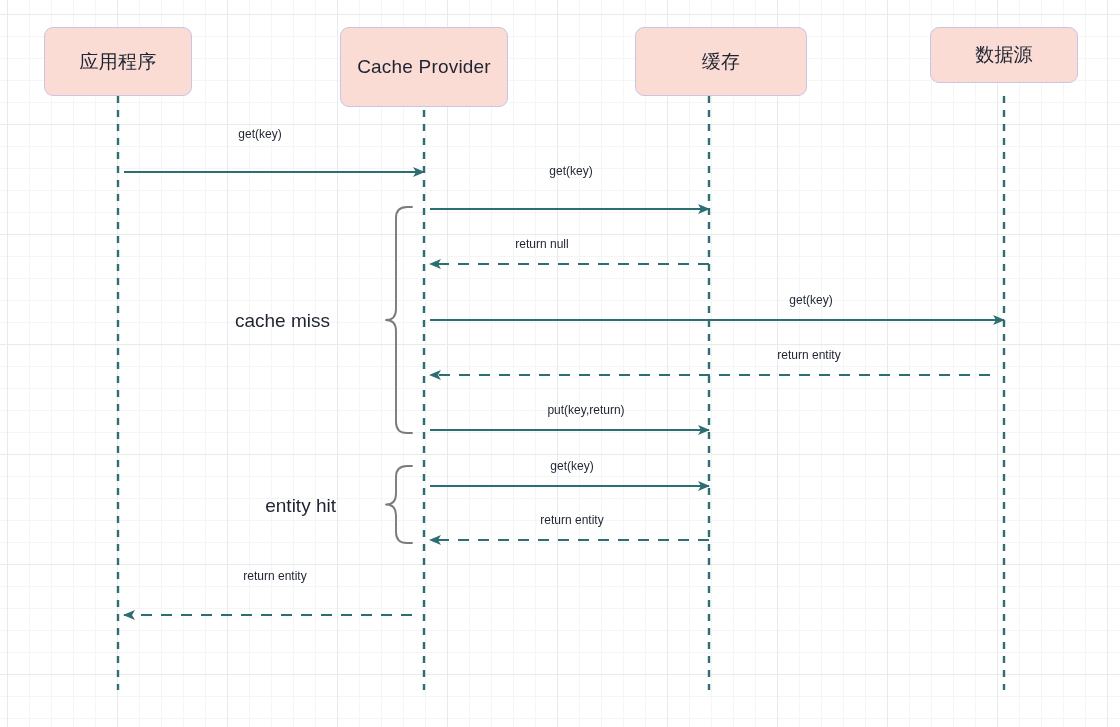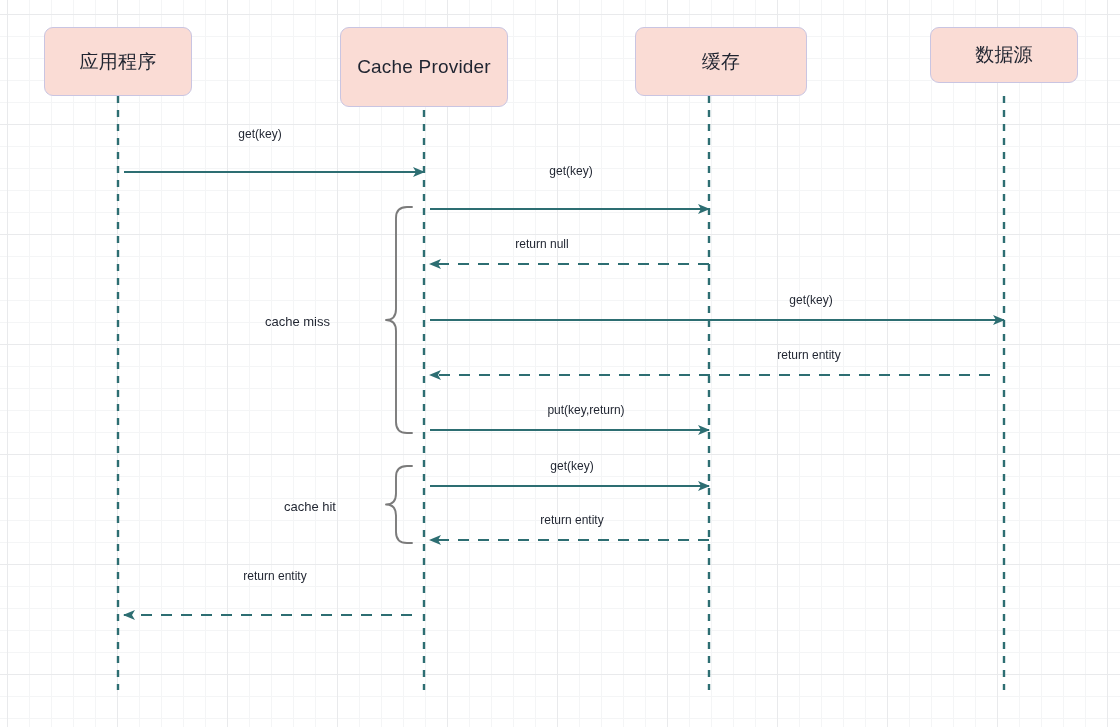--- a/index.html
+++ b/index.html
@@ -47,21 +47,21 @@
   .msg-label {
     position: absolute;
     color: #1f2430;
     font-size: 12px;
     white-space: nowrap;
     transform: translateX(-50%);
   }
   .brace-label {
     position: absolute;
     color: #1f2430;
-    font-size: 13px;
+    font-size: 19px;
     white-space: nowrap;
     transform: translate(-100%, -50%);
   }
 </style>
 </head>
 <body>
 
 <div id="canvas">
 
   <svg class="layer" width="1120" height="727" viewBox="0 0 1120 727" xmlns="http://www.w3.org/2000/svg">
@@ -115,16 +115,16 @@
       <div class="msg-label" style="left: 260px; top: 127px;">get(key)</div>
       <div class="msg-label" style="left: 571px; top: 164px;">get(key)</div>
       <div class="msg-label" style="left: 542px; top: 237px;">return null</div>
       <div class="msg-label" style="left: 811px; top: 293px;">get(key)</div>
       <div class="msg-label" style="left: 809px; top: 348px;">return entity</div>
       <div class="msg-label" style="left: 586px; top: 403px;">put(key,return)</div>
       <div class="msg-label" style="left: 572px; top: 459px;">get(key)</div>
       <div class="msg-label" style="left: 572px; top: 513px;">return entity</div>
       <div class="msg-label" style="left: 275px; top: 569px;">return entity</div>
       <div class="brace-label" style="left: 330px; top: 321px;">cache miss</div>
-      <div class="brace-label" style="left: 336px; top: 506px;">cache hit</div>
+      <div class="brace-label" style="left: 336px; top: 506px;">entity hit</div>
     </div>
 
 </div>
 
 </body></html>

